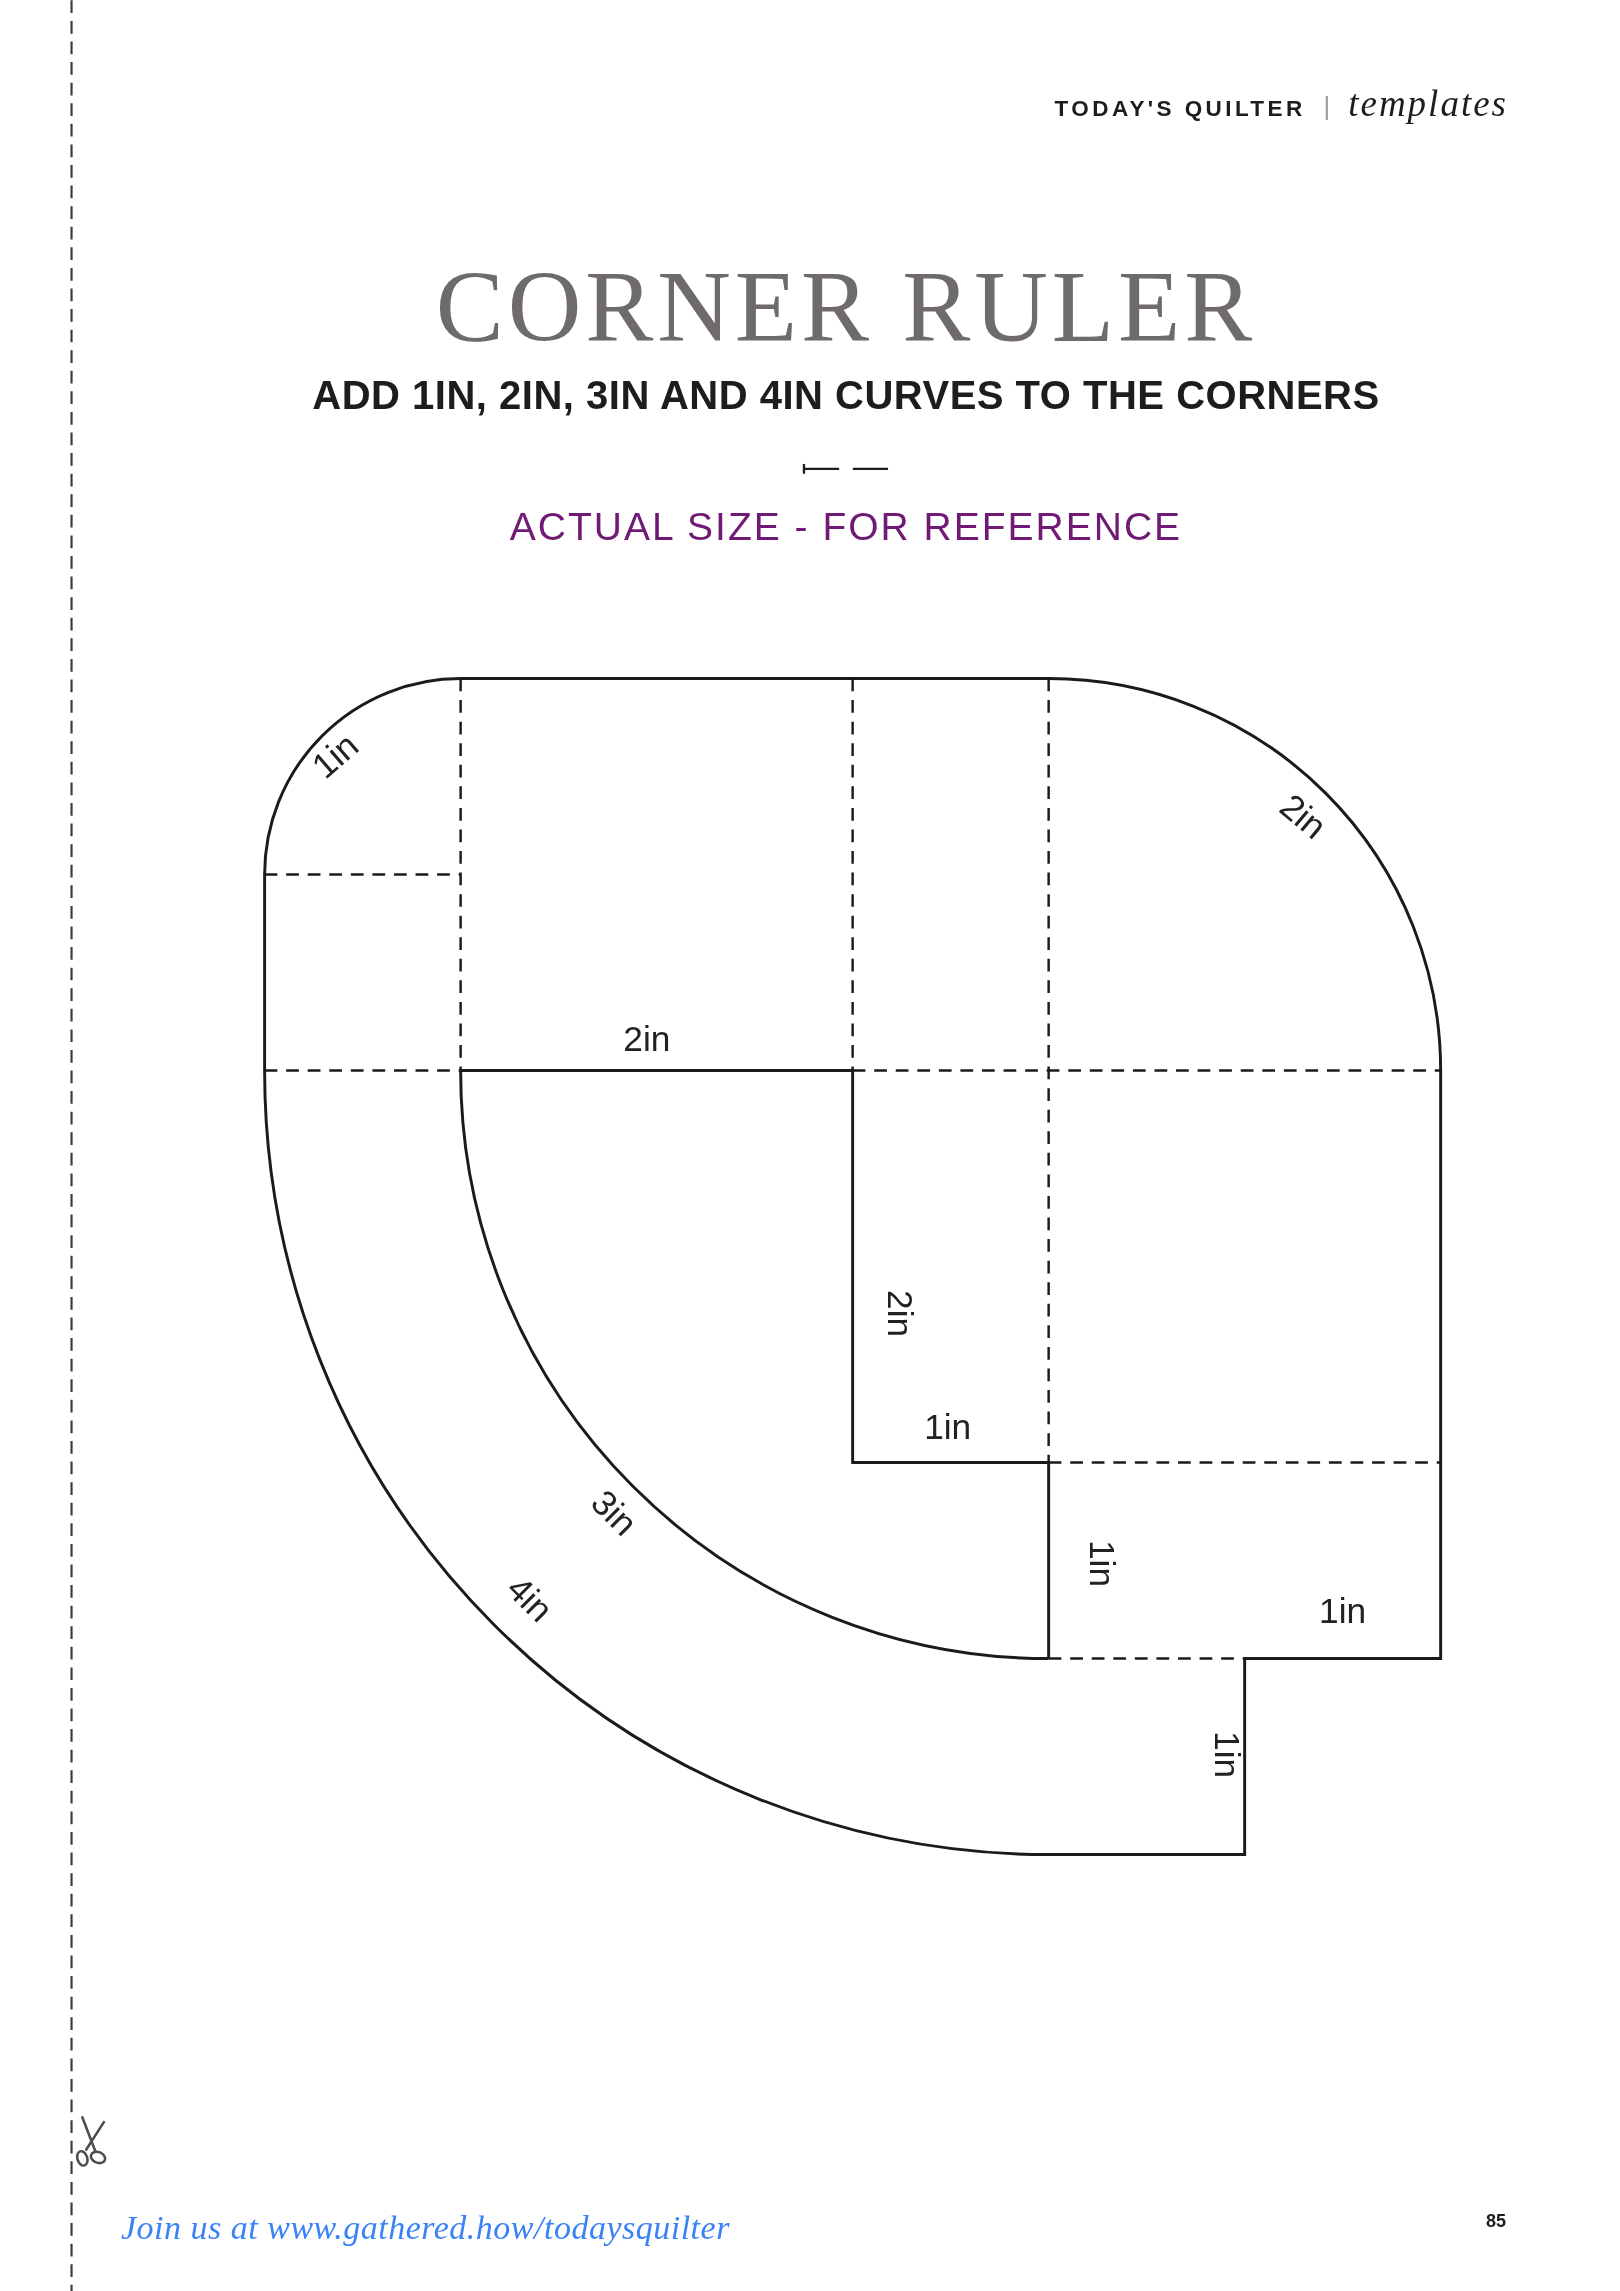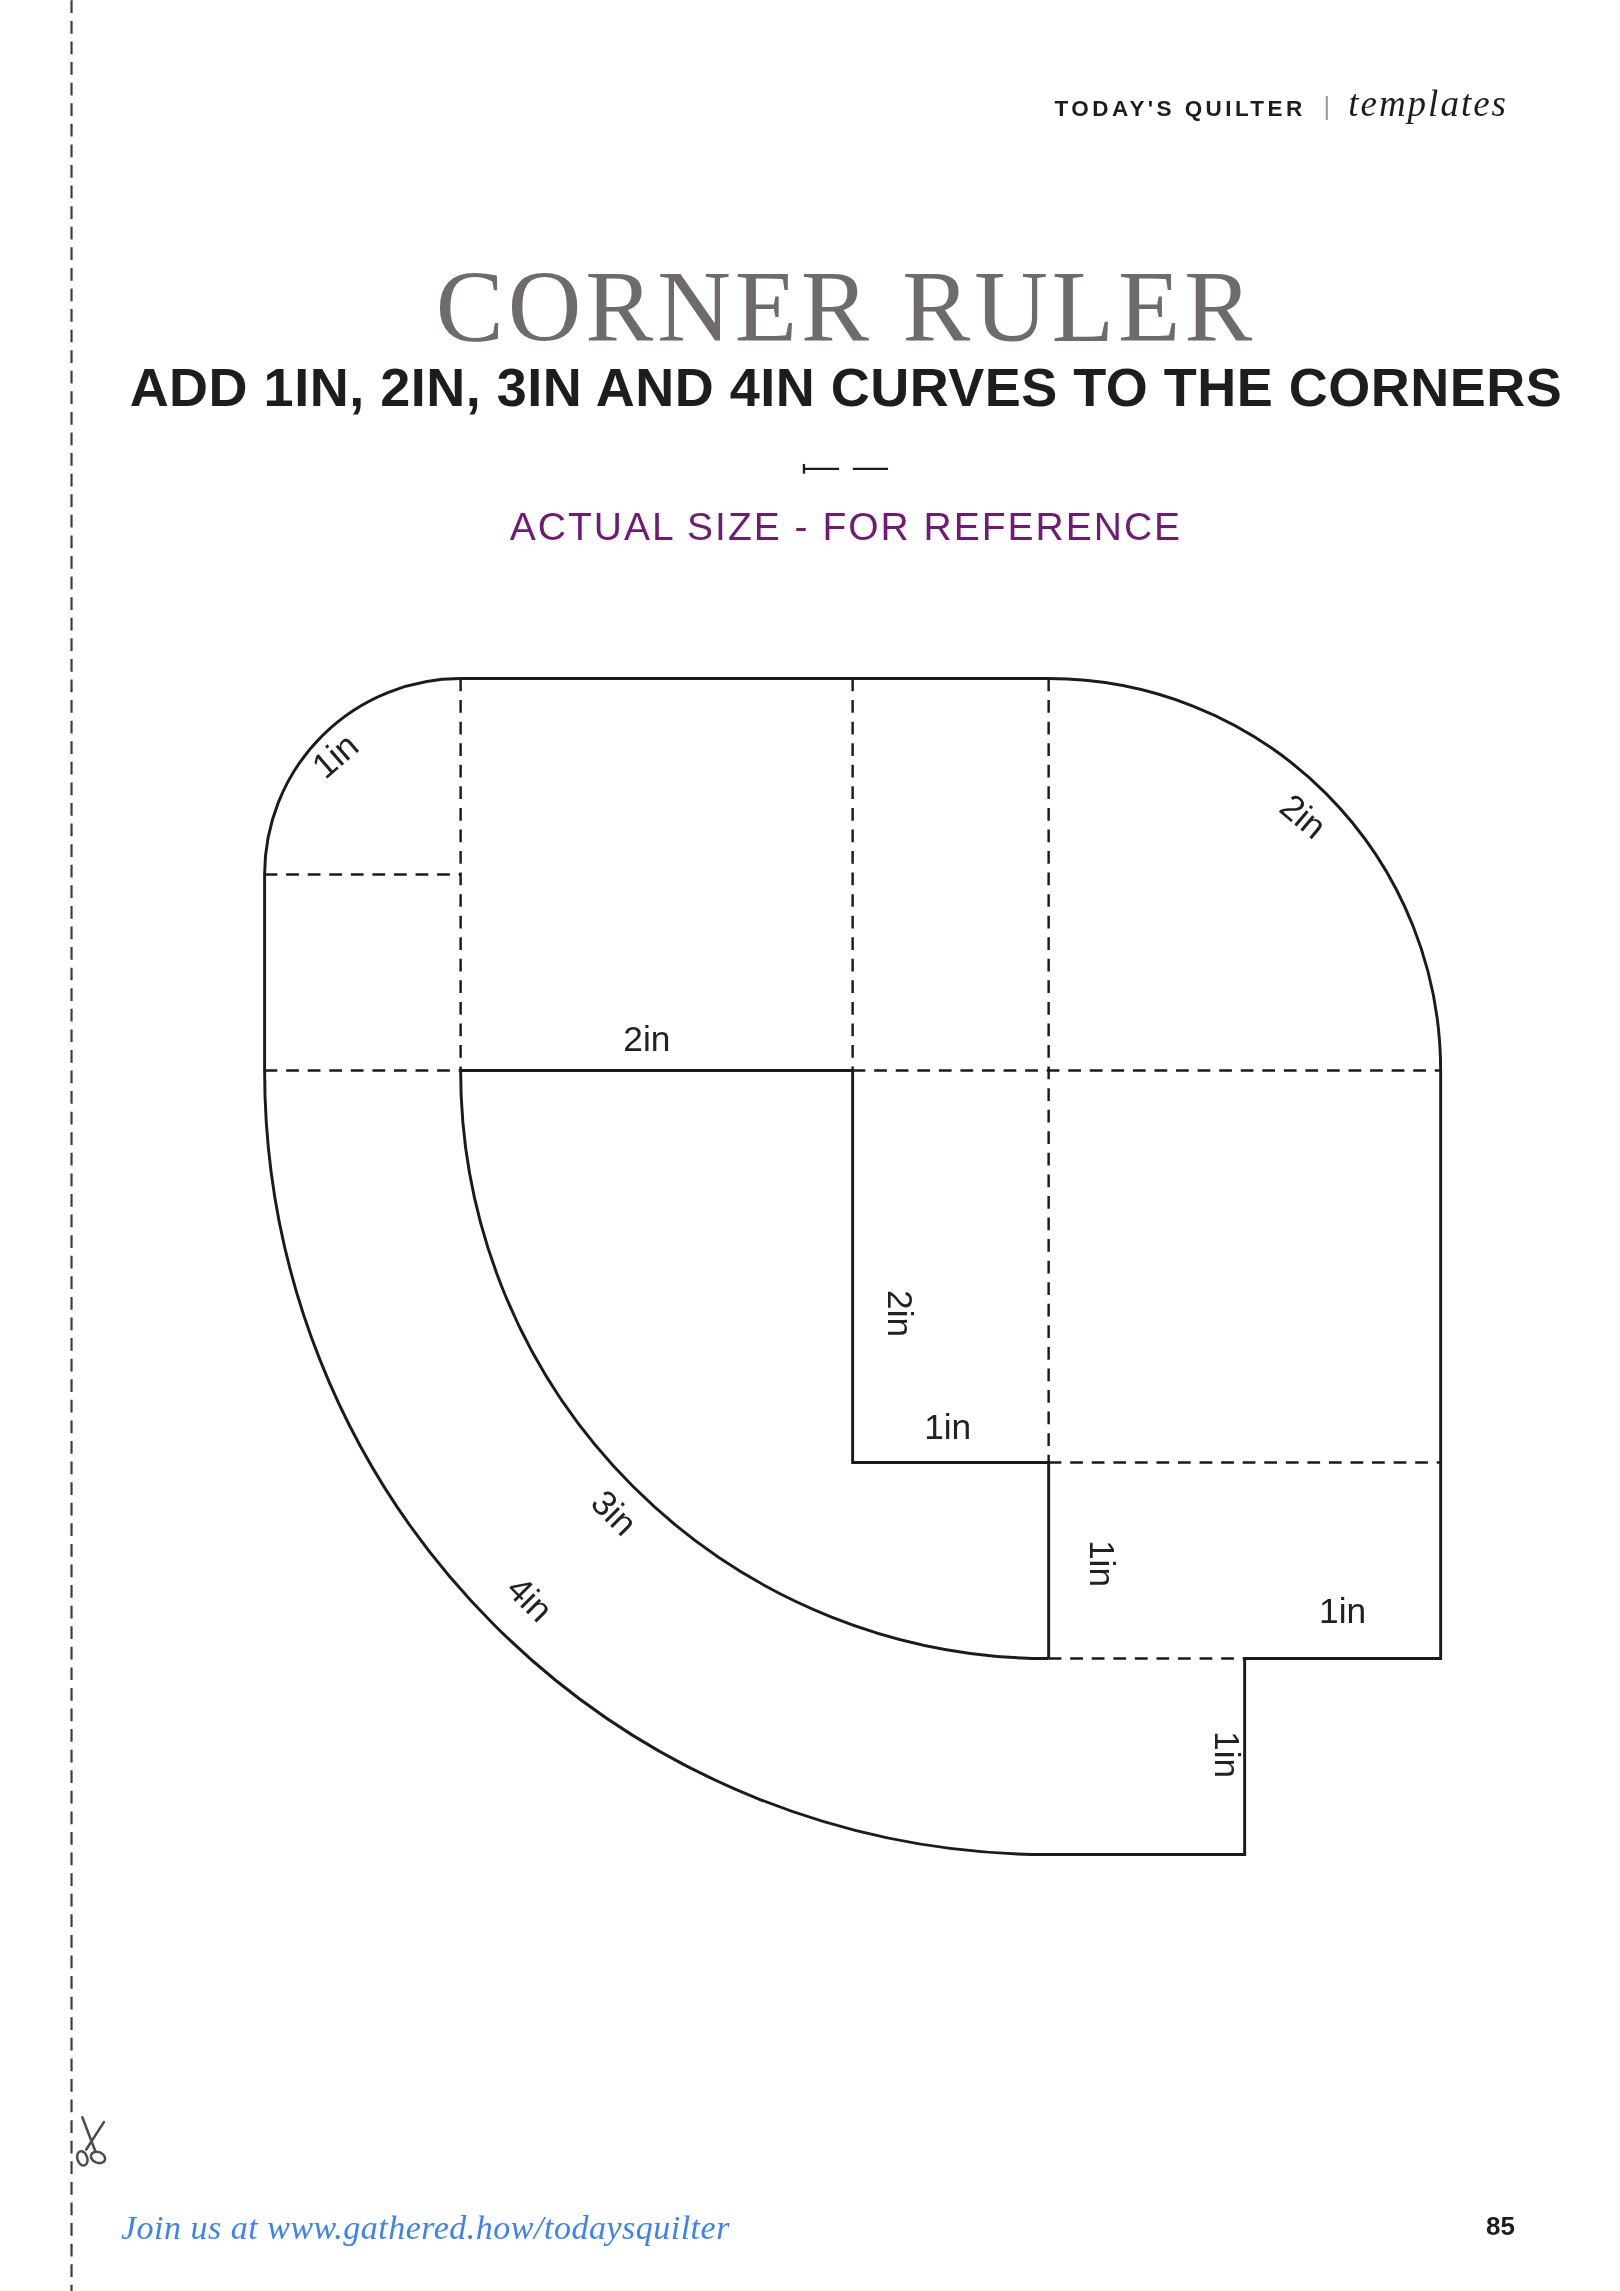--- a/index.html
+++ b/index.html
@@ -17,38 +17,38 @@
   .mag-sep{font-size:25.5px;color:#9a9a9a;font-weight:300;transform:translateY(-1px);}
   .mag-section{font-family:"Liberation Serif", serif;font-style:italic;font-size:37px;color:#1d1d1b;letter-spacing:2px;}
   
   .hero{position:absolute;left:72px;right:0;top:0;text-align:center;}
   .hero-title{
     position:absolute;left:0;right:0;top:248px;margin:8px;
     font-family:"Liberation Serif", serif;font-weight:400;
     font-size:102px;line-height:1;letter-spacing:3.9px;color:#6e6a6d;
   }
   .hero-sub{
-    position:absolute;left:0;right:0;top:365px;margin:0;
-    font-size:54px;line-height:45px;font-weight:bold;color:#1d1d1b;letter-spacing:0.5px;
+    position:absolute;left:0;right:0;top:365px;margin:8px;
+    font-size:40px;line-height:45px;font-weight:bold;color:#1d1d1b;letter-spacing:0.5px;
   }
   .hero-note{
     position:absolute;left:0;right:0;top:493px;margin:12px;
     font-size:39px;font-weight:400;color:#701a75;letter-spacing:2px;
   }
   .ornament{position:absolute;left:0;right:0;top:461px;height:17.6px;}
   .ornament svg{display:block;margin:0 auto;}
   
   .footer-join{
     position:absolute;left:121px;top:2209px;
     font-family:"Liberation Serif", serif;font-style:italic;
     font-size:34px;color:#3b82f6;letter-spacing:0.5px;
   }
   .page-number{
     position:absolute;left:1486px;top:2211px;
-    font-size:26px;font-weight:bold;color:#1d1d1b;
+    font-size:18px;font-weight:bold;color:#1d1d1b;
   }
   svg text{font-family:"Liberation Sans", sans-serif;}
 </style>
 </head>
 <body>
 
 <svg class="layer" viewBox="0 0 1653 2338" width="1620" height="2292" aria-hidden="true">
 
   <g>
     <line x1="73" y1="0" x2="73" y2="2338" stroke="#3a3a3a" stroke-width="2.2" stroke-dasharray="13 8"></line>

